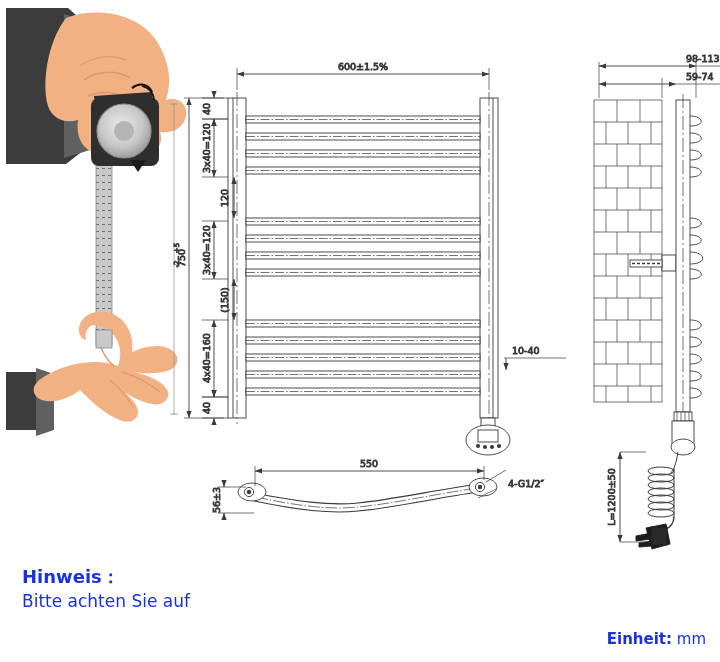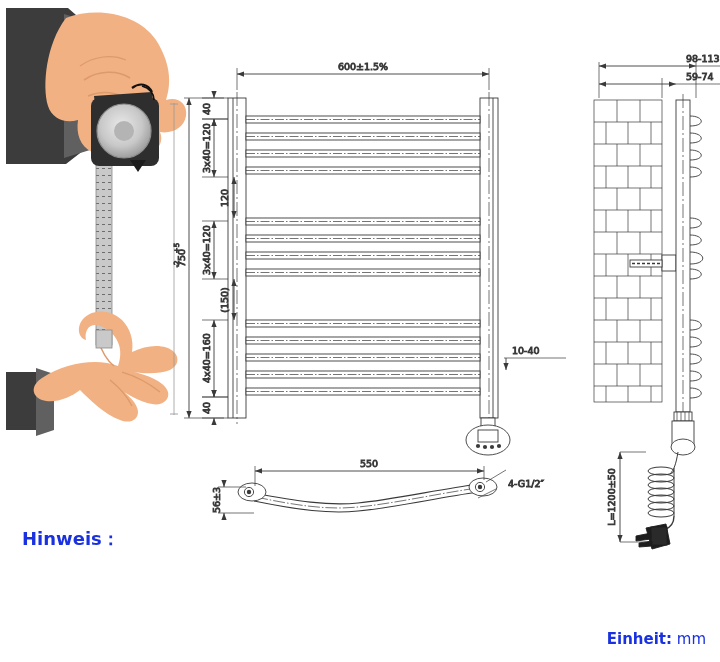--- a/index.html
+++ b/index.html
@@ -8,21 +8,21 @@
     font-family:"DejaVu Sans","Liberation Sans",sans-serif;
     position:relative;overflow:hidden;
   }
   .canvas{position:absolute;left:6px;top:0;width:720px;height:662px;}
   svg{display:block;}
   .note-block{
     position:absolute;left:22px;top:528px;width:300px;
     color:#1a31e0;font-size:17px;line-height:22.5px;
     font-family:"DejaVu Sans","Liberation Sans",sans-serif;
   }
-  .note-title{font-weight:bold;font-size:18px;margin-bottom:1px;}
+  .note-title{font-weight:bold;font-size:18px;margin-bottom:1px;margin-top:38px;}
   .note-line{white-space:nowrap;}
   .unit-block{
     position:absolute;right:14px;bottom:14px;
     color:#1a31e0;font-size:15px;white-space:nowrap;
     font-family:"DejaVu Sans","Liberation Sans",sans-serif;
   }
   .unit-label{font-weight:bold;}
   .unit-value{font-weight:normal;}
   .dim-text{font-family:"DejaVu Sans","Liberation Sans",sans-serif;fill:#3a3a3a;font-size:9.5px;}
   .dim-text-sm{font-family:"DejaVu Sans","Liberation Sans",sans-serif;fill:#3a3a3a;font-size:7px;}
@@ -398,18 +398,19 @@
       <line x1="614" y1="542" x2="640" y2="542" stroke-width="0.7"></line>
       <text class="dim-text" x="609" y="497" text-anchor="middle" transform="rotate(-90 609 497)">L=1200±50</text>
     </g>
 
   </g>
 </svg>
 </div>
 
 <div class="note-block">
   <div class="note-title">Hinweis：</div>
+  <div class="note-line">Bitte achten Sie auf</div>
 </div>
 
 <div class="unit-block">
   <span class="unit-label">Einheit:</span>
   <span class="unit-value">mm</span>
 </div>
 
 </body></html>

